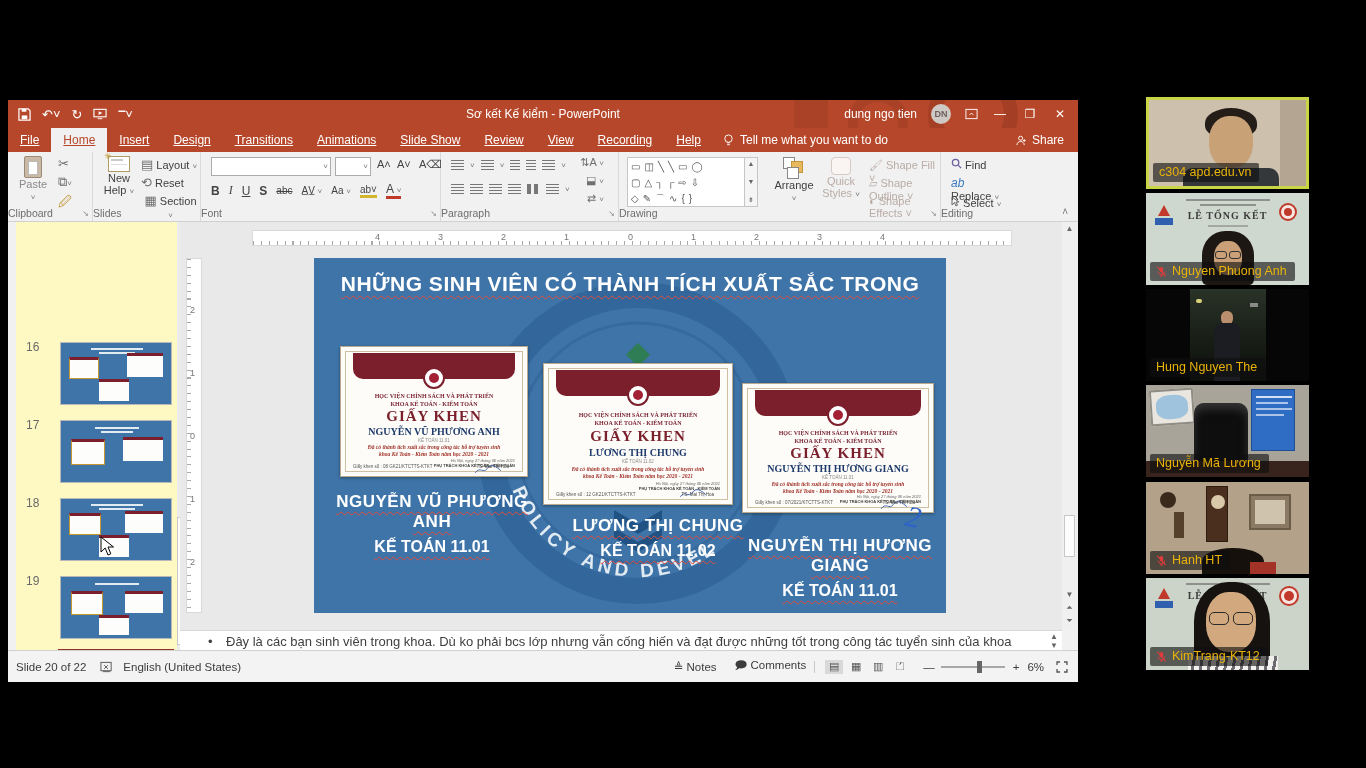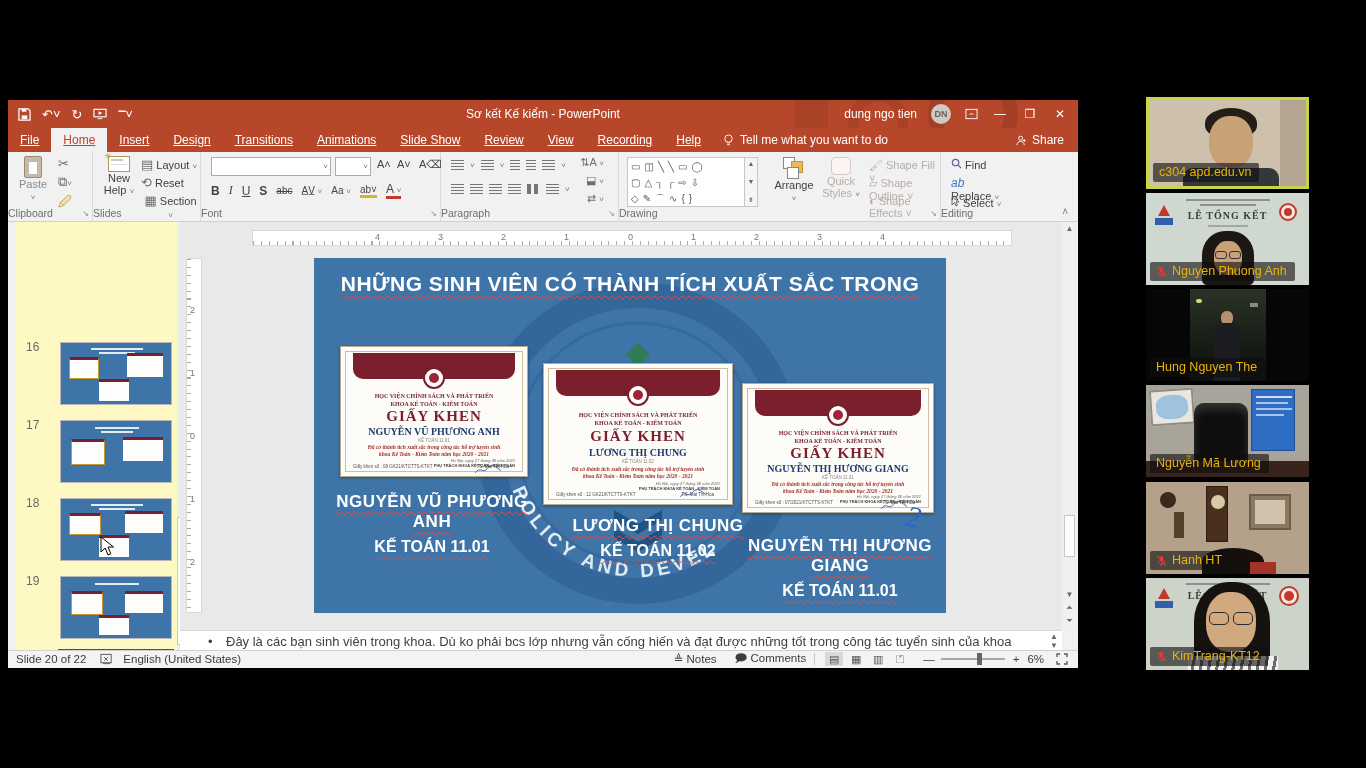--- a/index.html
+++ b/index.html
@@ -88,21 +88,21 @@
   .c-serial { position:absolute; left:12px; bottom:7px; font-size:4.5px; color:#555; }
   .c-signer { position:absolute; right:18px; bottom:7px; font-size:4.5px; color:#444; }
   .c-sig { position:absolute; right:22px; }
 
   .rscroll { left:1054px; top:122px; width:16px; height:408px; background:#f0f0f0; }
   .rsbtn { position:absolute; left:1px; width:13px; text-align:center; font-size:8px; color:#666; }
   .rsthumb { position:absolute; left:2px; width:11px; background:#fdfdfd; border:1px solid #c8c8c8; }
 
   
   .notes { left:172px; top:530px; width:882px; height:20px; background:#fff; border-top:1px solid #d9d9d9; font-size:13px; color:#404040; }
-  .sbar { left:0; top:550px; width:100%; height:17px; background:#f3f3f3; border-top:1px solid #d0d0d0; font-size:11.5px; color:#3c3c3c; display:flex; align-items:center; }
+  .sbar { left:0; top:550px; width:100%; height:32px; background:#f3f3f3; border-top:1px solid #d0d0d0; font-size:11.5px; color:#3c3c3c; display:flex; align-items:center; }
   .sbar .vdiv { width:1px; height:12px; background:#c9c9c9; margin:0 8px; }
   .viewic { width:18px; height:14px; display:flex; align-items:center; justify-content:center; font-size:11px; color:#555; margin:0 2px; }
   .viewic.on { background:#d8d8d8; }
 
   
   .tile { left:1146px; width:163px; height:92px; background:#1a1a1a; overflow:hidden; }
   .tile.active { border:3px solid #c9d446; }
   .vlabel { position:absolute; left:4px; bottom:4px; background:rgba(15,15,15,.62); color:#eab308; font-size:12.5px; padding:2px 8px 3px 6px; border-radius:2px; display:flex; align-items:center; gap:5px; white-space:nowrap; }
   .seal { position:absolute; border-radius:50%; border:2px solid #c0392b; background:#f6e7e2; }
   .seal::after { content:""; position:absolute; inset:3px; border-radius:50%; background:#c0392b; }

